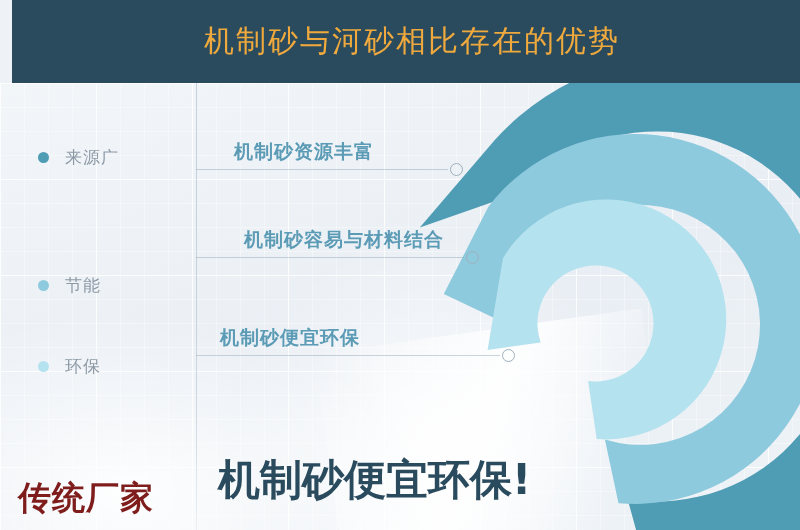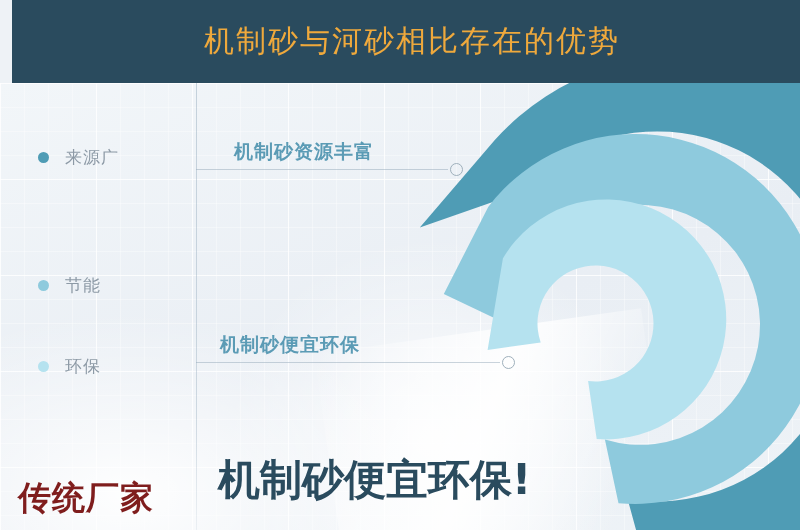--- a/index.html
+++ b/index.html
@@ -120,21 +120,21 @@
   .row.r0 { top:50px;  width:280px;padding-left:44px; }
   .row.r0 .rline   { width:252px; }
   .row.r0 .rcircle { left:254px; }
   .row.r0 .rlabel  { left:38px; }
 
   .row.r1 { top:138px; width:296px; }
   .row.r1 .rline   { width:268px; }
   .row.r1 .rcircle { left:270px; }
   .row.r1 .rlabel  { left:48px; }
 
-  .row.r2 { top:243px; width:332px;padding-left:36px; }
+  .row.r2 { top:236px; width:332px;padding-left:36px; }
   .row.r2 .rline   { width:304px; }
   .row.r2 .rcircle { left:306px; }
   .row.r2 .rlabel  { left:24px; }
 
   
   .slogan-old {
     position:absolute; left:18px; top:476px;
     font-size:33px;
     font-weight:bold;
     color:#7f1d1d;
@@ -213,20 +213,25 @@
   </div>
 
   <div class="main">
 
     <div class="row r0">
       <span class="rlabel">机制砂资源丰富</span>
       <span class="rline"></span>
       <span class="rcircle"></span>
     </div>
 
+    <div class="row r1">
+      <span class="rlabel">机制砂容易与材料结合</span>
+      <span class="rline"></span>
+      <span class="rcircle"></span>
+    </div>
 
     <div class="row r2">
       <span class="rlabel">机制砂便宜环保</span>
       <span class="rline"></span>
       <span class="rcircle"></span>
     </div>
 
   </div>
 
   <div class="slogan-old">传统厂家</div>

